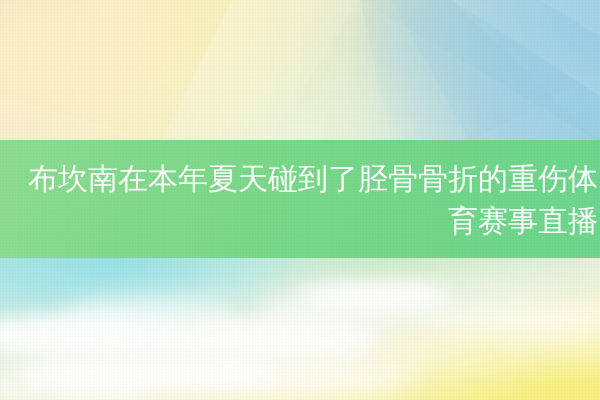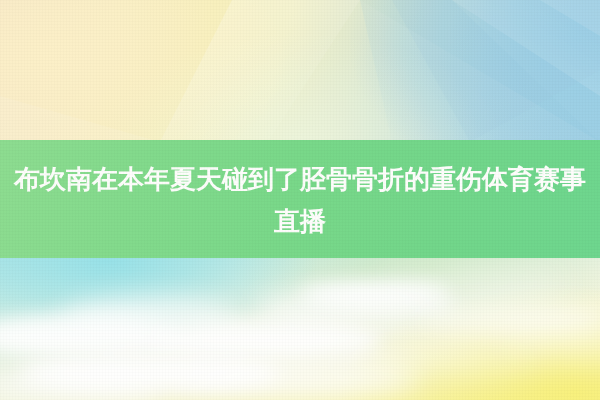--- a/index.html
+++ b/index.html
@@ -71,24 +71,24 @@
        #83da8c 22%,
        #79d889 48%,
        #72d68a 74%,
        #6ed68e 100%);
     display: flex;
     align-items: center;
     justify-content: center;
   }
   .banner-title {
     width: 596px;
-    text-align: center;
+    text-align: right;
     color: #fdfdfb;
-    font-size: 26px;
-    font-weight: bold;
+    font-size: 30px;
+    font-weight: normal;
     line-height: 42px;
     letter-spacing: 0px;
     white-space: normal;
     word-break: break-all;
     font-family: "DejaVu Sans", "Liberation Sans", sans-serif;
     text-rendering: optimizeLegibility;
   }
 
   
   .sky {

